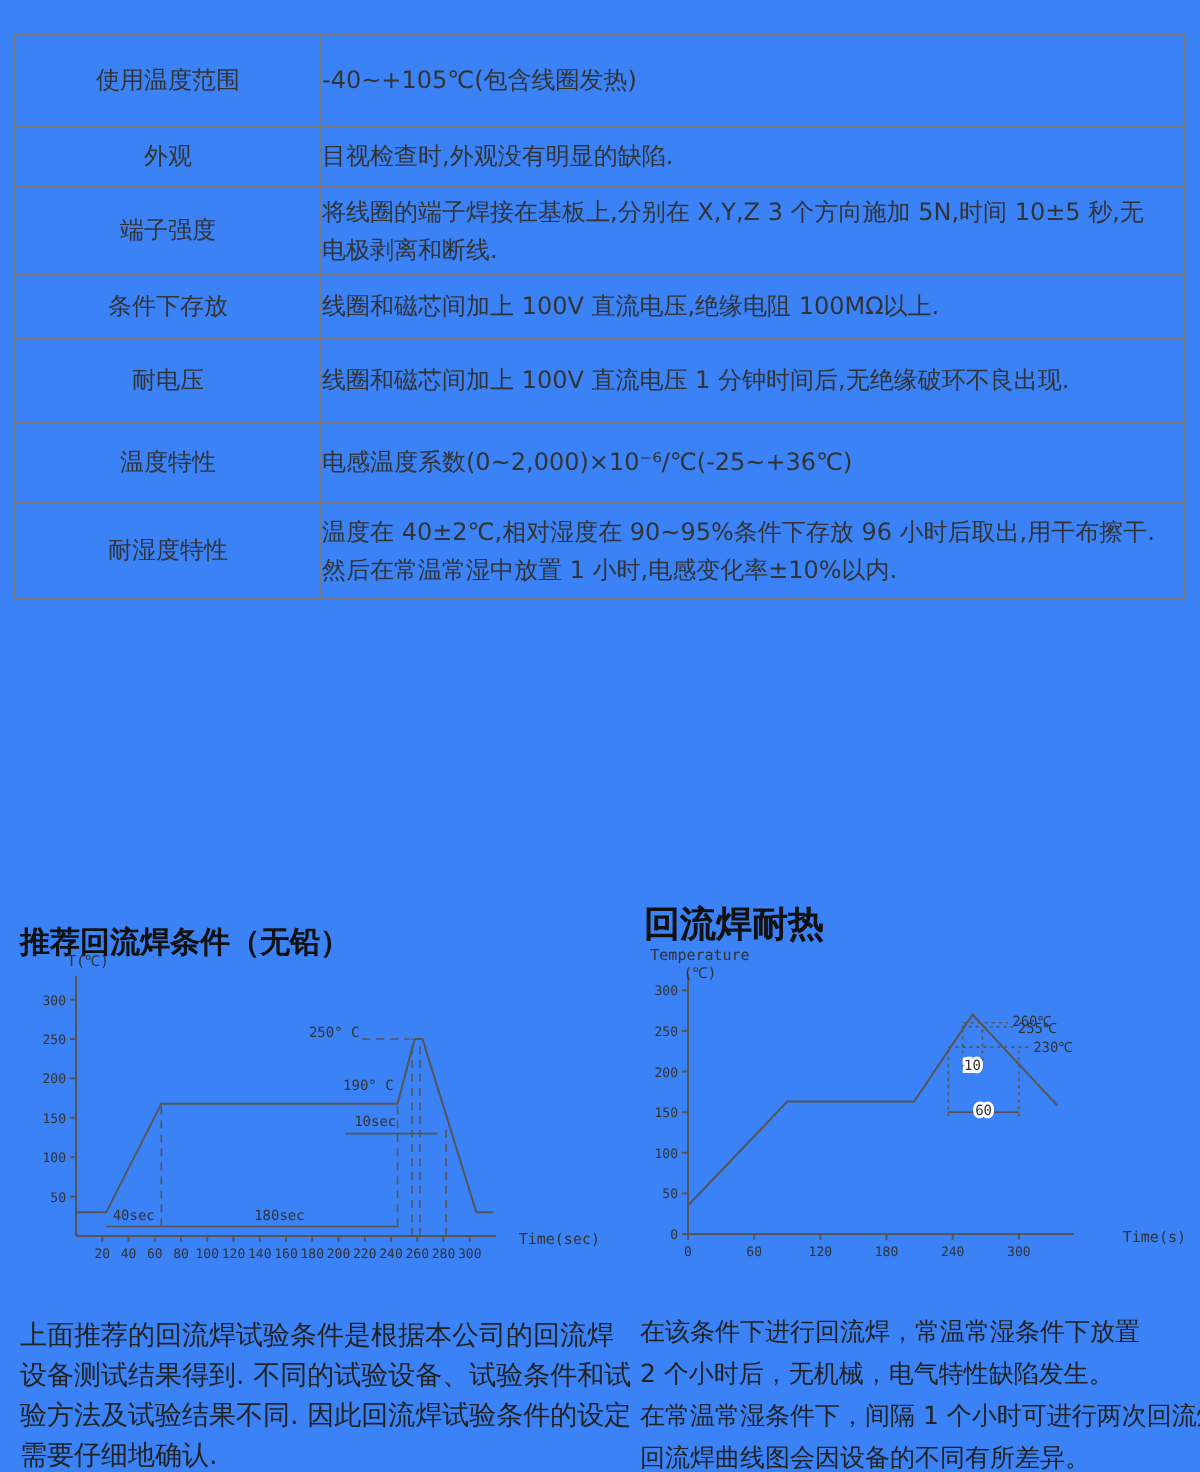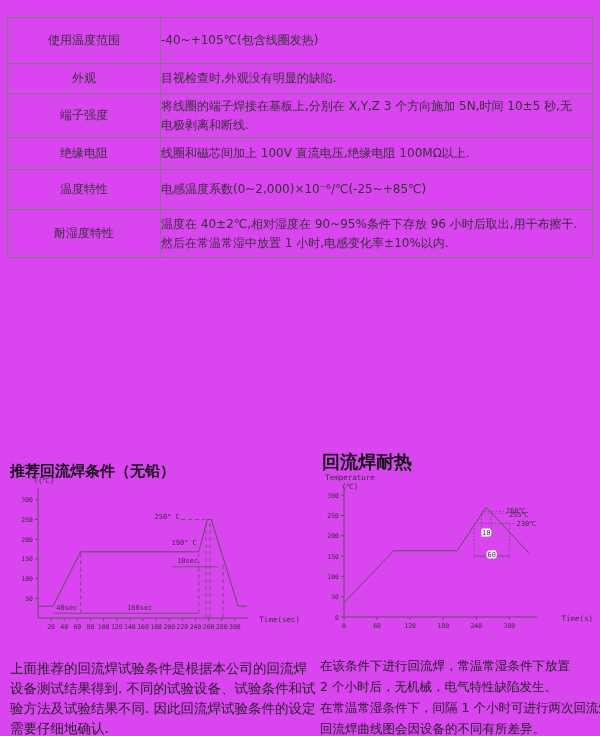--- a/index.html
+++ b/index.html
@@ -1,16 +1,16 @@
 <!DOCTYPE html>
 <html><head>
 <meta charset="utf-8">
 <style>
   html,body{margin:0;padding:0;background:#fff;}
-  #page{position:relative;width:600px;height:736px;background:#d946ef;overflow:hidden;
+  #page{position:relative;width:600px;height:736px;background:#3b82f6;overflow:hidden;
         font-family:"DejaVu Sans",sans-serif;color:#222;}
   table.spec{position:absolute;left:7px;top:17px;width:586px;border-collapse:collapse;
              font-size:12px;color:#333;table-layout:fixed;}
   .spec td{border:1px solid #7a7a7a;vertical-align:middle;padding:3px 8px;}
   .spec td.k{width:136px;text-align:center;}
   .spec td.v{padding-left:0;padding-right:10px;line-height:1.55;}
   .sec-title{position:absolute;font-weight:bold;color:#111;}
   #t-left{left:10px;top:462px;font-size:15px;}
   #t-right{left:322px;top:450px;font-size:18px;}
   #chart0{position:absolute;left:2px;top:474px;}
@@ -37,26 +37,30 @@
       </tr>
       <tr style="height:30px">
         <td class="k">外观</td>
         <td class="v">目视检查时,外观没有明显的缺陷.</td>
       </tr>
       <tr style="height:40px">
         <td class="k">端子强度</td>
         <td class="v">将线圈的端子焊接在基板上,分别在 X,Y,Z 3 个方向施加 5N,时间 10±5 秒,无电极剥离和断线.</td>
       </tr>
       <tr style="height:32px">
-        <td class="k">绝缘电阻</td>
+        <td class="k">条件下存放</td>
         <td class="v">线圈和磁芯间加上 100V 直流电压,绝缘电阻 100MΩ以上.</td>
+      </tr>
+      <tr style="height:42px">
+        <td class="k">耐电压</td>
+        <td class="v">线圈和磁芯间加上 100V 直流电压 1 分钟时间后,无绝缘破环不良出现.</td>
       </tr>
       <tr style="height:40px">
         <td class="k">温度特性</td>
-        <td class="v">电感温度系数(0~2,000)×10⁻⁶/℃(-25~+85℃)</td>
+        <td class="v">电感温度系数(0~2,000)×10⁻⁶/℃(-25~+36℃)</td>
       </tr>
       <tr style="height:48px">
         <td class="k">耐湿度特性</td>
         <td class="v">温度在 40±2℃,相对湿度在 90~95%条件下存放 96 小时后取出,用干布擦干.然后在常温常湿中放置 1 小时,电感变化率±10%以内.</td>
       </tr>
     </tbody>
   </table>
 
   <div id="t-left" class="sec-title">推荐回流焊条件（无铅）</div>
   <div id="t-right" class="sec-title">回流焊耐热</div>

